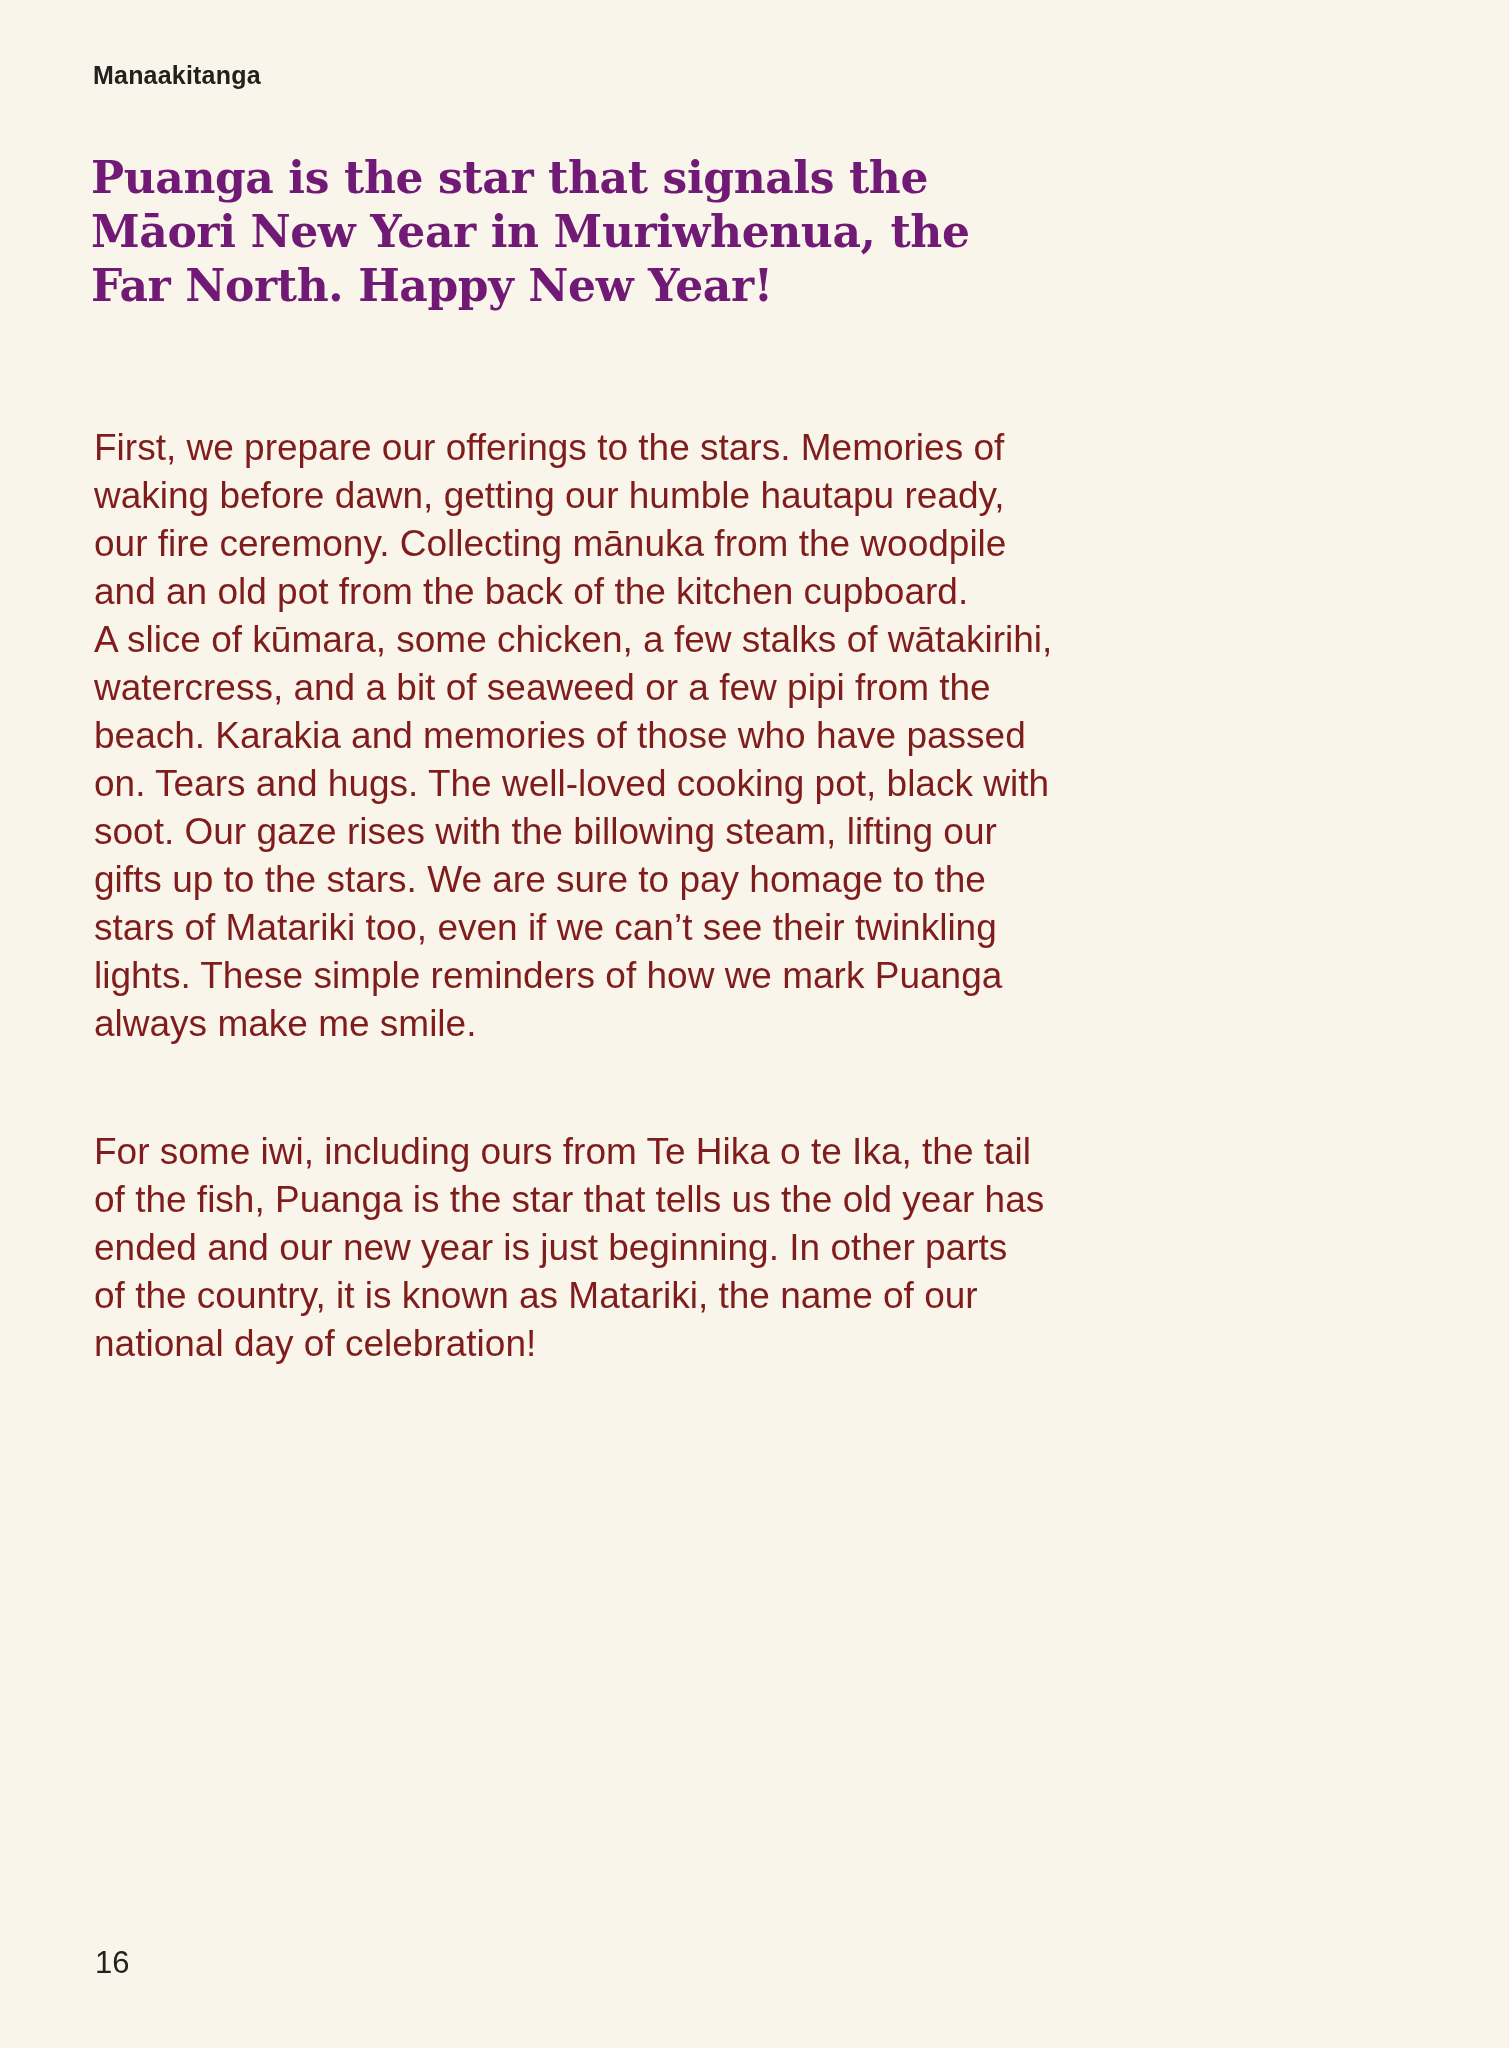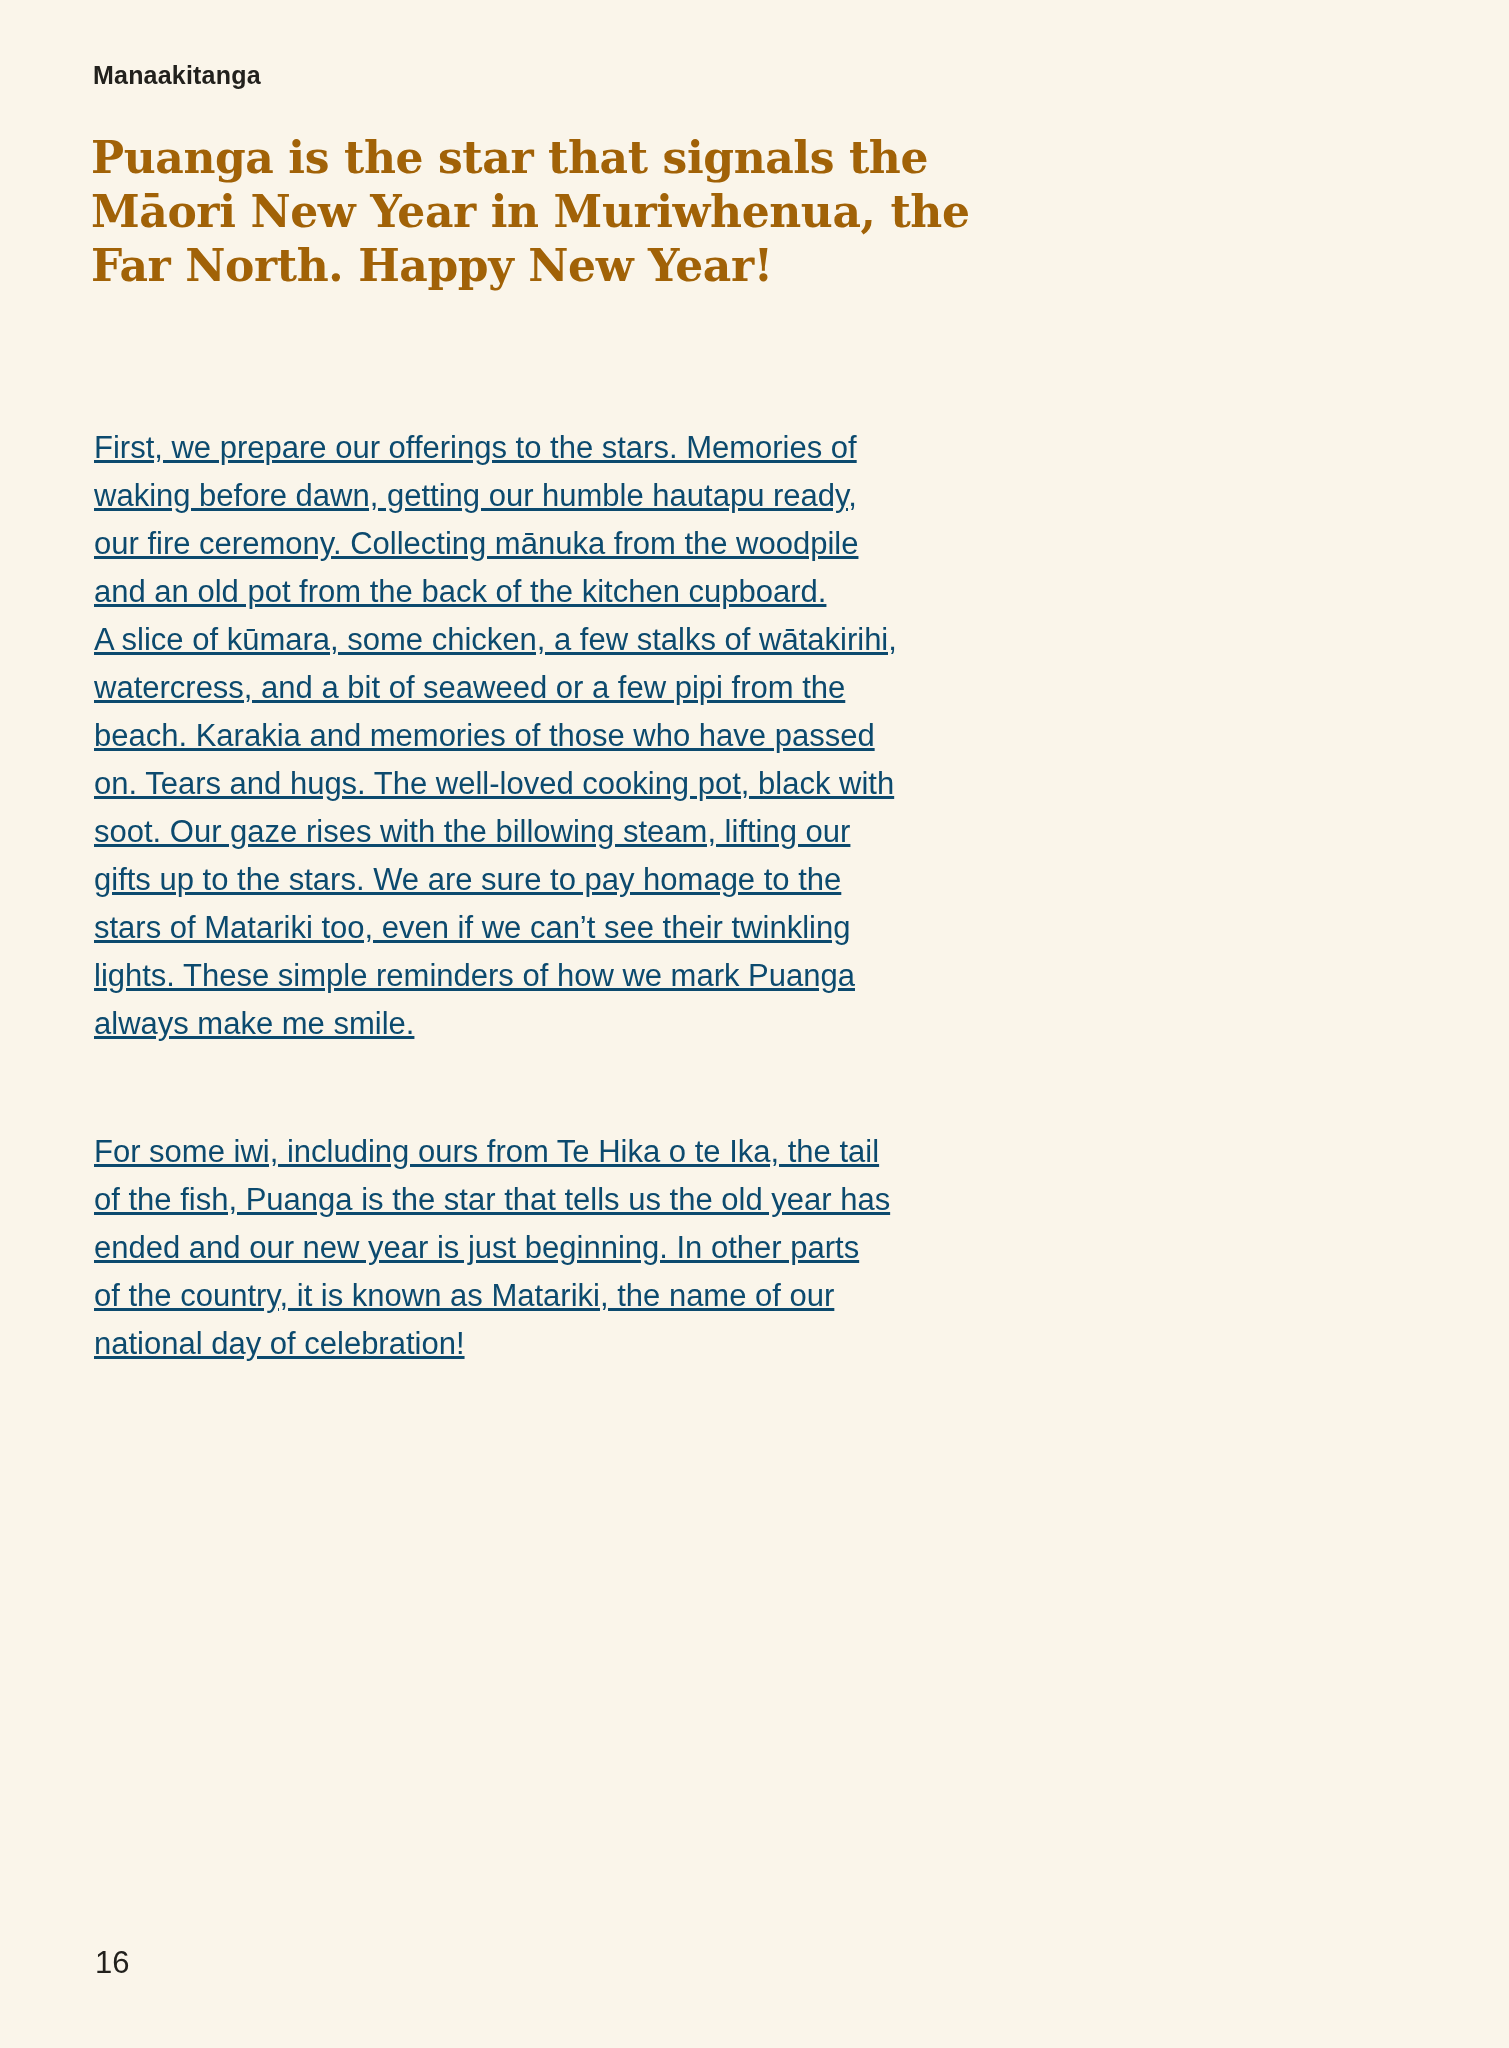--- a/index.html
+++ b/index.html
@@ -20,40 +20,39 @@
     left: 90px;
     top: 58px;
     font-size: 25px;
     font-weight: 700;
     letter-spacing: 0.2px;
     color: #22211D;
   }
   .headline {
     position: absolute;
     left: 88px;
-    top: 128px;
+    top: 148px;
     width: 1100px;
     font-family: "DejaVu Serif", serif;
     font-weight: 700;
     font-size: 44px;
     line-height: 54px;
     letter-spacing: -0.4px;
-    color: #a16207;
+    color: #701a75;
     white-space: pre-line;
   }
   .body-text {
     position: absolute;
     left: 90px;
     top: 372px;
     width: 1320px;
-    font-size: 31px;
+    font-size: 37px;
     line-height: 48px;
-    color: #0c4a6e;
+    color: #7f1d1d;
     white-space: pre-line;
-    text-decoration: underline;
   }
   .body-text p {
     margin: 0 0 30px 0;
   }
   .page-number {
     position: absolute;
     left: 92px;
     top: 1942px;
     font-size: 31px;
     color: #22211D;

